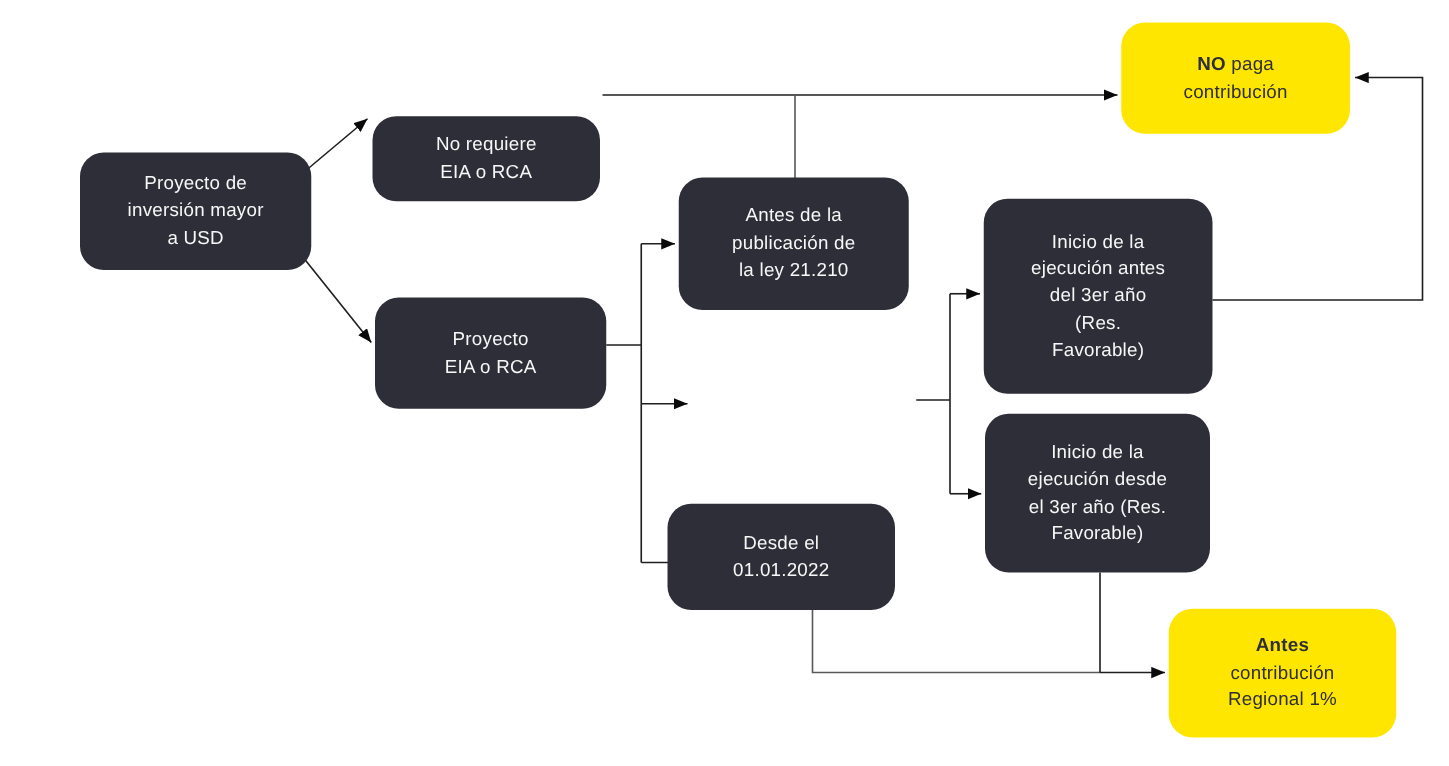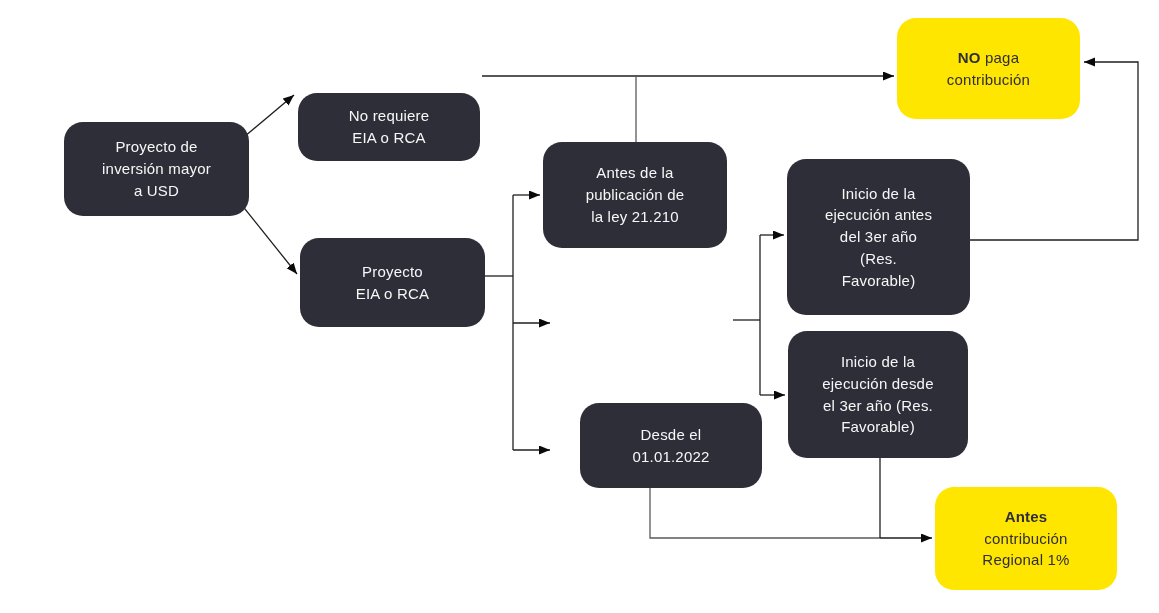--- a/index.html
+++ b/index.html
@@ -100,41 +100,41 @@
 EIA o RCA</span>
   </div>
 
   <div class="node dark" style="left:543px; top:142px; width:184px; height:106px;">
     <span>Antes de la
 publicación de
 la ley 21.210</span>
   </div>
 
 
-  <div class="node dark" style="left:580px; top:403px; width:182px; height:85px;">
+  <div class="node dark" style="left:534px; top:403px; width:182px; height:85px;">
     <span>Desde el
 01.01.2022</span>
   </div>
 
   <div class="node dark" style="left:787px; top:159px; width:183px; height:156px;">
     <span>Inicio de la
 ejecución antes
 del 3er año
 (Res.
 Favorable)</span>
   </div>
 
   <div class="node dark" style="left:788px; top:331px; width:180px; height:127px;">
     <span>Inicio de la
 ejecución desde
 el 3er año (Res.
 Favorable)</span>
   </div>
 
-  <div class="node yellow" style="left:897px; top:18px; width:183px; height:101px;">
+  <div class="node yellow" style="left:897px; top:18px; width:183px; height:89px;">
     <span><b>NO</b><span> paga
 contribución</span></span>
   </div>
 
   <div class="node yellow" style="left:935px; top:487px; width:182px; height:103px;">
     <span><b>Antes</b><span>
 contribución
 Regional 1%</span></span>
   </div>
 

